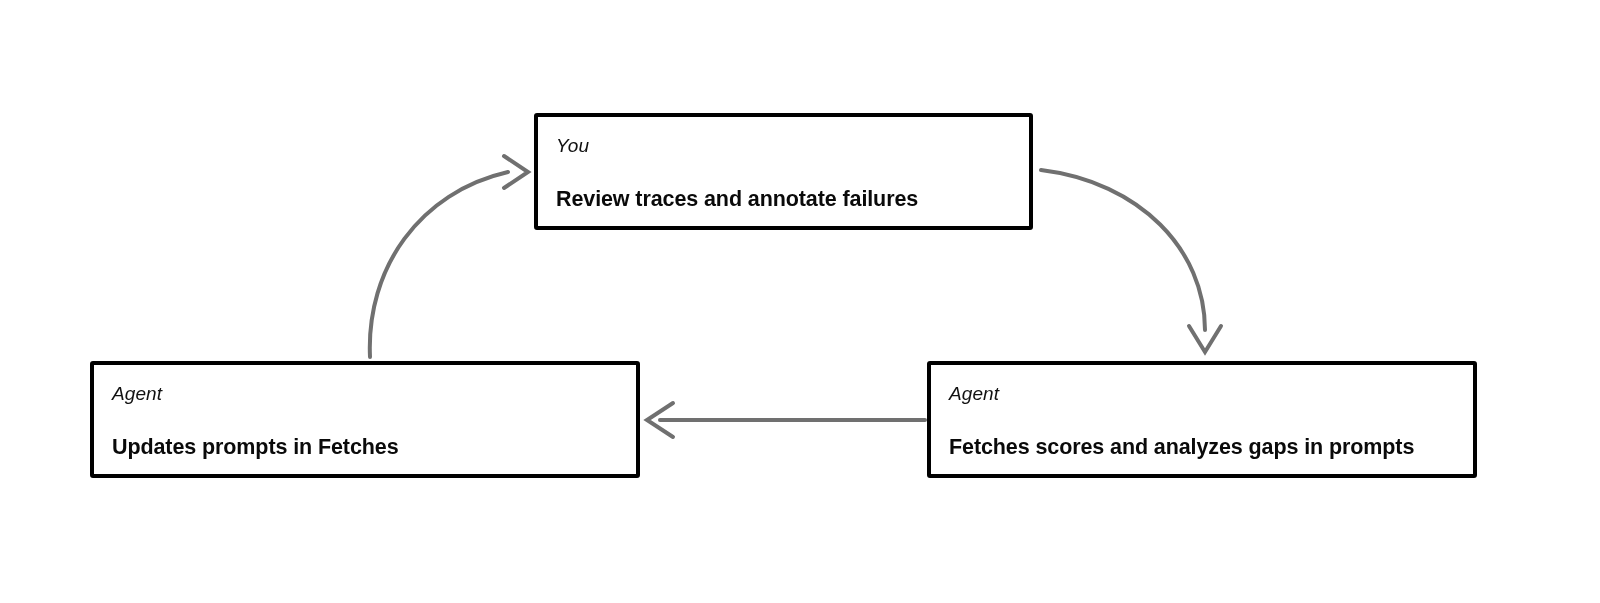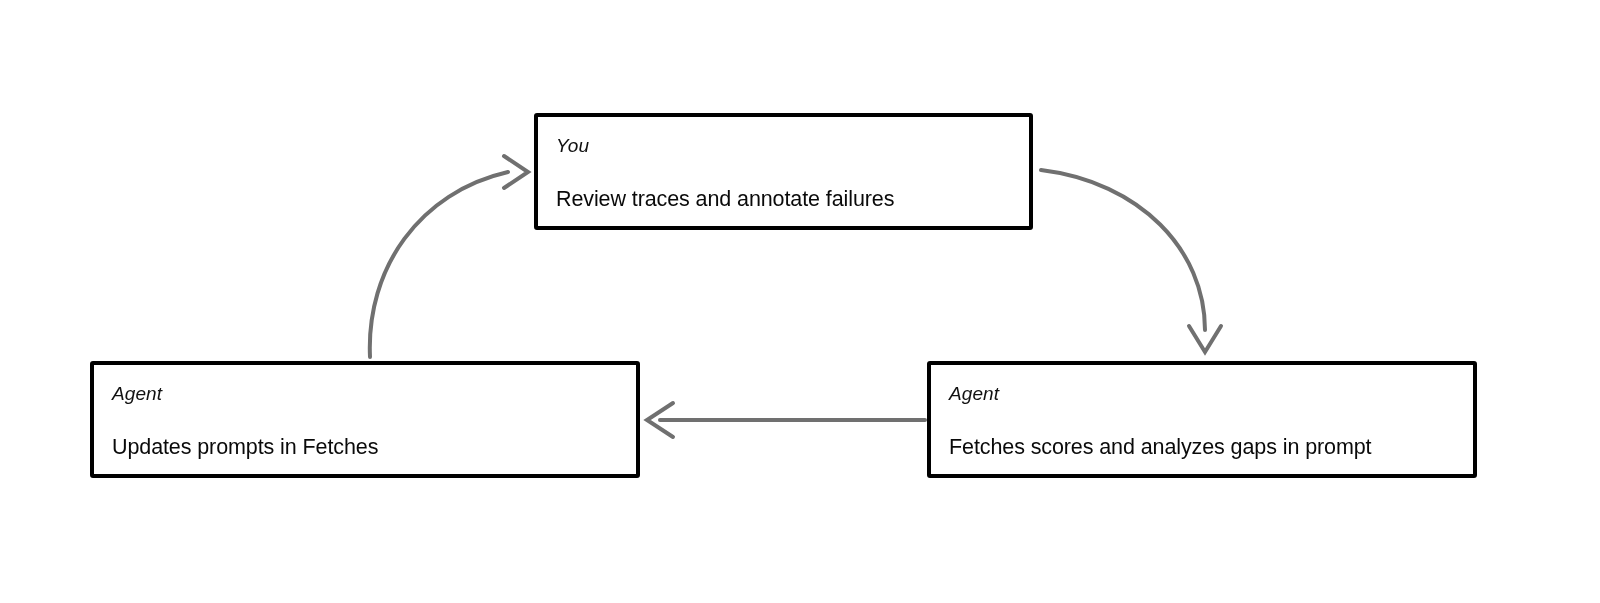--- a/index.html
+++ b/index.html
@@ -49,21 +49,21 @@
     font-size: 19px;
     line-height: 22px;
     color: #111111;
     white-space: nowrap;
     letter-spacing: 0.1px;
   }
 
   .node-title {
     position: absolute;
     left: 18px;
-    font-weight: 400;
+    font-weight: 700;
     font-size: 21.5px;
     line-height: 26px;
     color: #0a0a0a;
     white-space: nowrap;
     letter-spacing: -0.1px;
   }
 
   
   #node-you {
     left: 534px;
@@ -122,16 +122,16 @@
     <div class="node-title">Review traces and annotate failures</div>
   </div>
 
   <div class="node" id="node-updates">
     <div class="node-role">Agent</div>
     <div class="node-title">Updates prompts in Fetches</div>
   </div>
 
   <div class="node" id="node-fetches">
     <div class="node-role">Agent</div>
-    <div class="node-title">Fetches scores and analyzes gaps in prompt</div>
+    <div class="node-title">Fetches scores and analyzes gaps in prompts</div>
   </div>
 
 </div>
 
 </body></html>

